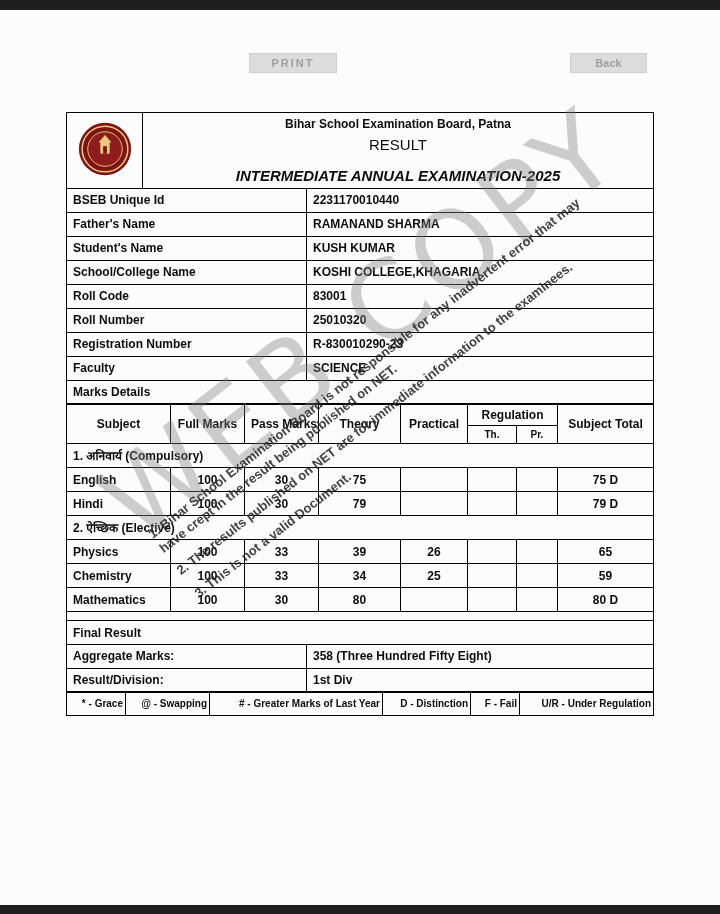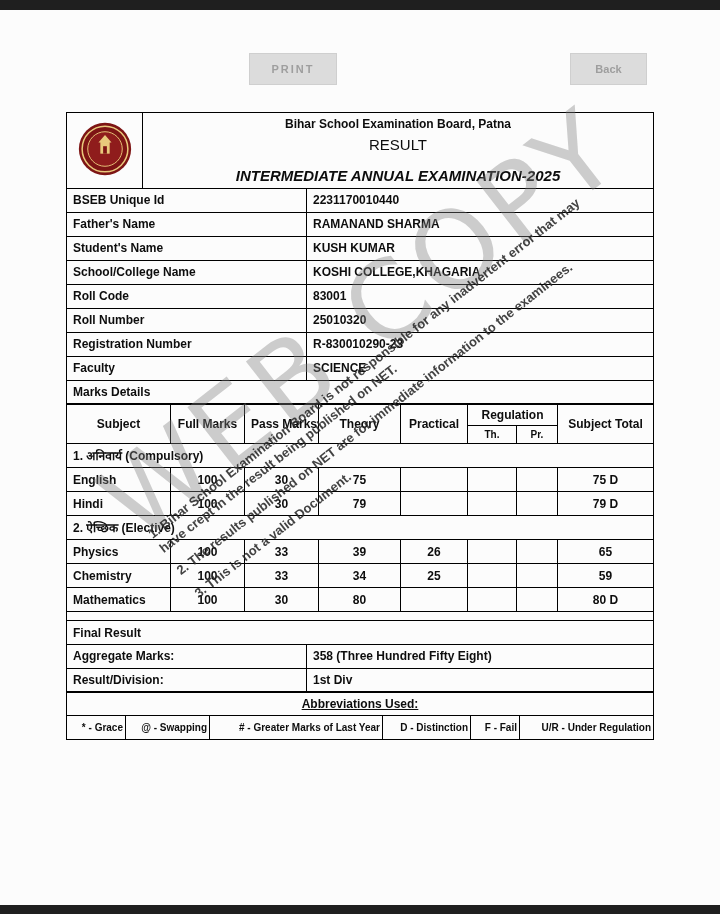--- a/index.html
+++ b/index.html
@@ -6,21 +6,21 @@
   html,body { margin:0; padding:0; }
   body {
     width:720px; height:914px; position:relative; overflow:hidden;
     background:#fcfcfc;
     font-family:"Liberation Sans","DejaVu Sans",sans-serif;
   }
   .topbar { position:absolute; top:0; left:0; width:720px; height:10px; background:#1f1f1f; }
   .bottombar { position:absolute; bottom:0; left:0; width:720px; height:9px; background:#1f1f1f; }
 
   .btn {
-    position:absolute; height:32px; border:1px solid #cfcfcf; background:#dcdcdc;
+    position:absolute; height:20px; border:1px solid #cfcfcf; background:#dcdcdc;
     color:#9e9e9e; font-weight:bold; font-size:11px; text-align:center; line-height:18px;
     font-family:inherit; cursor:pointer; padding:0;
   }
   .btn-print { left:249px; top:53px; width:88px; letter-spacing:2px; }
   .btn-back  { left:570px; top:53px; width:77px; }
 
   .doc { position:absolute; left:66px; top:112px; width:588px; background:transparent; z-index:1; }
   table { border-collapse:collapse; width:100%; table-layout:fixed; }
   .doc table + table { margin-top:-1.5px; }
   td, th {
@@ -245,29 +245,20 @@
       <td>358 (Three Hundred Fifty Eight)</td>
     </tr>
     <tr class="info-row">
       <td>Result/Division:</td>
       <td>1st Div</td>
     </tr>
   </tbody>
     </table>
 
   <table>
-    <tbody>
-        <tr class="abbrev-title">
-      <td colspan="6">
-        <span>Abbreviations Used:</span>
-      </td>
-    </tr>
-  </tbody>
-    </table>
-  <table>
     <colgroup>
       <col style="width:59px">
         <col style="width:84px">
         <col style="width:173px">
       <col style="width:88px">
         <col style="width:49px">
         <col>
     </colgroup>
     <tbody>
         <tr class="abbrev-row">

